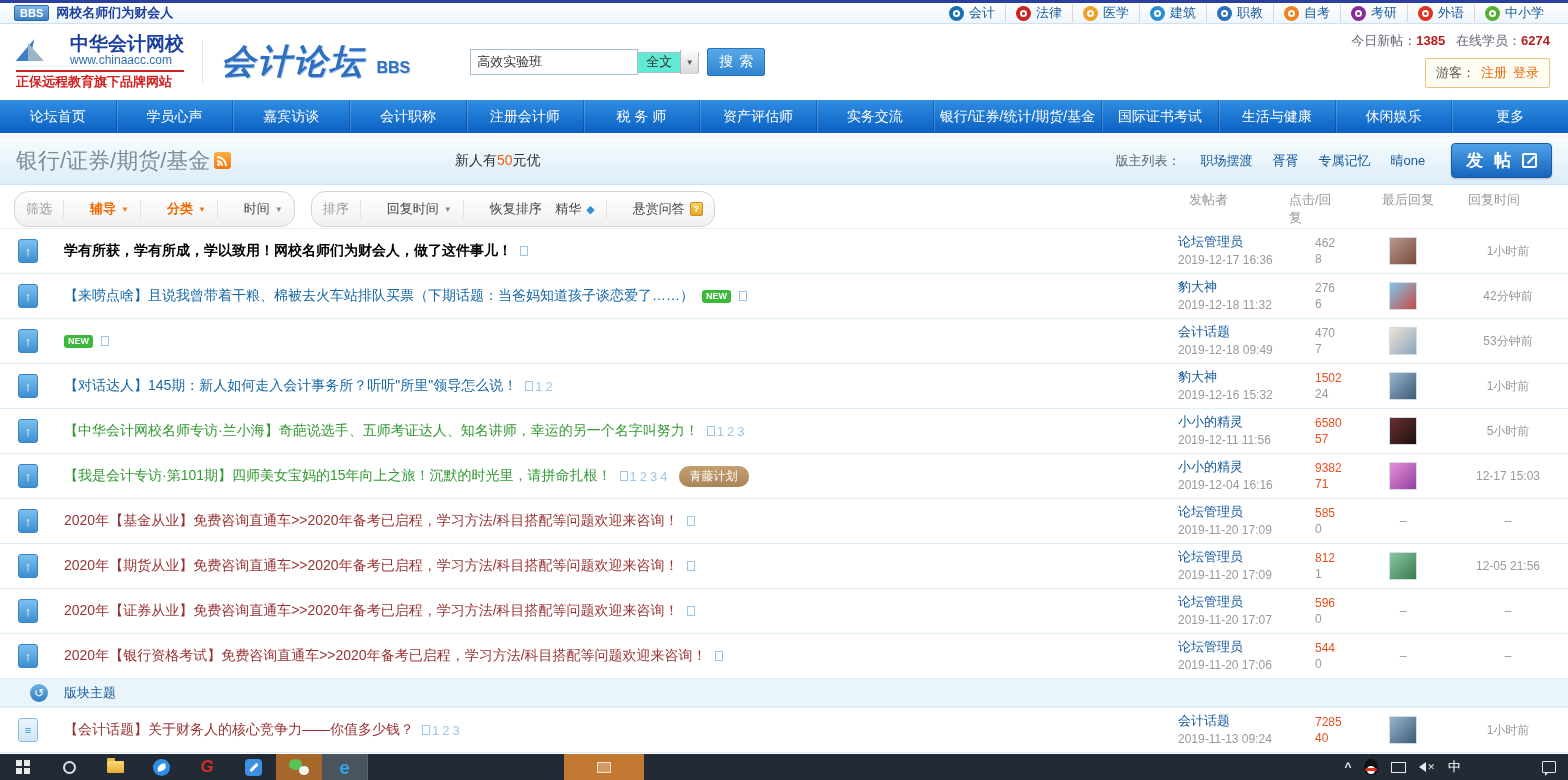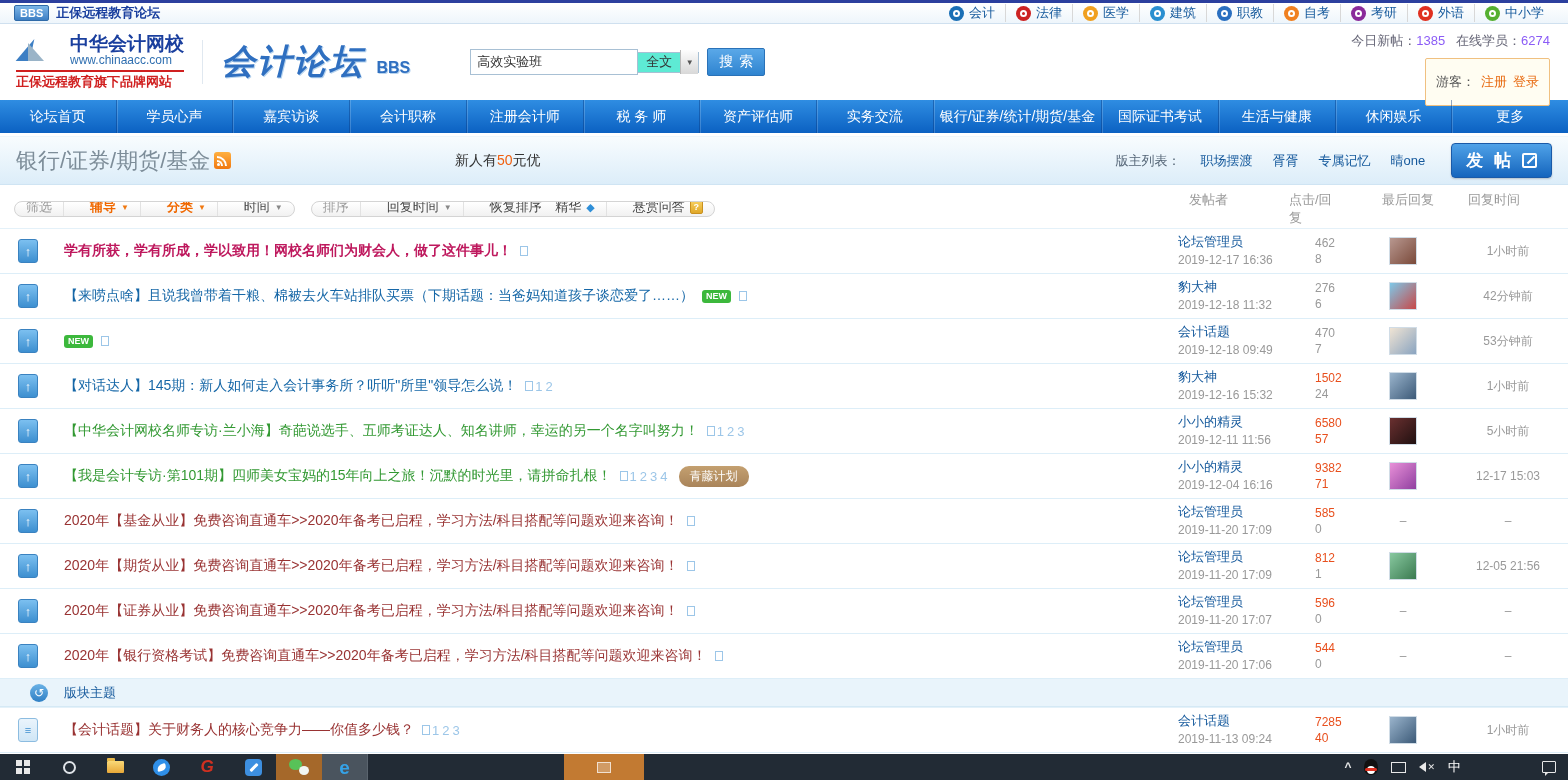--- a/index.html
+++ b/index.html
@@ -37,23 +37,23 @@
   .search-wrap { display:flex; align-items:center; margin-left:60px; }
   .search-input { width:168px; height:26px; border:1px solid #a8c0d4; font-size:13px; color:#333; padding:0 6px; outline:none; }
   .search-select { height:21px; border:1px solid #a8c0d4; border-left:none; background:#5eead4; display:flex; align-items:center; font-size:13px; color:#333; }
   .search-select .sel-val { padding:0 8px; }
   .sel-btn { width:18px; height:24px; background:linear-gradient(#fdfdfd,#d8d8d8); border-left:1px solid #b8b8b8;
     display:flex; align-items:center; justify-content:center; font-size:8px; color:#555; cursor:pointer; }
   .search-btn { margin-left:8px; width:58px; height:28px; background:linear-gradient(#5aa8e8,#2f84d0); color:#fff;
     font-size:14px; border:1px solid #2a72b8; border-radius:2px; letter-spacing:6px; padding-left:6px; cursor:pointer; }
   .hdr-right { position:absolute; right:18px; top:8px; text-align:right; }
   .hdr-stats { font-size:13px; color:#667; }
-  .hdr-stats b { font-weight:normal; color:#8b5cf6; }
+  .hdr-stats b { font-weight:bold; color:#b91c1c; }
   .guest-box { margin-top:8px; display:inline-flex; gap:6px; border:1px solid #f0c080; background:#fffdf2;
-    padding:14px 10px; font-size:13px; color:#555; border-radius:2px; }
+    padding:5px 10px; font-size:13px; color:#555; border-radius:2px; }
   .guest-box a { color:#e86a10; text-decoration:none; cursor:pointer; }
 
   
   .nav { height:33px; background:linear-gradient(#2f8de2,#0b61c2); display:flex; align-items:stretch; }
   .nav-item { flex:1; display:flex; align-items:center; justify-content:center; color:#fff; font-size:14px;
     cursor:pointer; white-space:nowrap; padding:0 6px; position:relative; }
   .nav-item + .nav-item { border-left:1px solid rgba(10,60,130,.45); box-shadow:inset 1px 0 0 rgba(255,255,255,.18); }
 
   
   .board { height:49px; margin-top:3px; background:linear-gradient(#f8fcfe,#dcedf9); border-top:1px solid #eef6fb;
@@ -70,22 +70,22 @@
   .mods-label { color:#567; }
   .mods a { color:#15599c; text-decoration:none; cursor:pointer; }
   .post-btn { margin-left:26px; height:35px; padding:0 14px; background:linear-gradient(#4fa2e8,#1565bd); color:#fff;
     font-size:17px; font-weight:bold; border:1px solid #1a5aa8; border-radius:4px; display:flex; align-items:center; gap:8px;
     letter-spacing:3px; cursor:pointer; box-shadow:0 1px 2px rgba(0,0,0,.2); }
   .pencil-ic { width:15px; height:15px; border:2px solid #fff; border-radius:2px; position:relative; display:inline-block; }
   .pencil-ic i { position:absolute; left:2px; top:4px; width:10px; height:2px; background:#fff; transform:rotate(-45deg); display:block; }
 
   
   .toolbar { height:38px; margin-top:5px; display:flex; align-items:center; padding:0 14px; }
-  .tb-group { display:flex; align-items:flex-end; border:1px solid #d4d4d4; border-radius:14px;
-    background:linear-gradient(#ffffff,#f1f1f1); height:16px; overflow:hidden; }
+  .tb-group { display:flex; align-items:center; border:1px solid #d4d4d4; border-radius:14px;
+    background:linear-gradient(#ffffff,#f1f1f1); height:36px; overflow:hidden; }
   .tb-group + .tb-group { margin-left:16px; }
   .tb-seg { display:flex; align-items:center; gap:5px; padding:0 11px; font-size:13px; color:#444; cursor:pointer; white-space:nowrap; }
   .tb-seg + .tb-seg { border-left:1px solid #e2e2e2;padding-left:26px; }
   .tb-lab { color:#999; cursor:default; }
   .tb-orange { color:#f06800; font-weight:bold; }
   .caret { font-size:8px; color:#888; }
   .caret-o { color:#f07810; }
   .gem { color:#2f8fd8; font-size:11px; }
   .coin { width:13px; height:14px; background:linear-gradient(#f8d060,#e0a828); border:1px solid #c89020; border-radius:2px;
     color:#fff; font-size:9px; font-weight:bold; display:inline-flex; align-items:center; justify-content:center; }
@@ -158,21 +158,21 @@
   .notif:after { content:""; position:absolute; left:2px; bottom:-4px; width:0; height:0; border-top:4px solid #e8e8e8; border-right:4px solid transparent; }
 </style>
 </head>
 <body>
 
 <div class="page">
 
   <div class="topbar">
     <div class="bbs-left">
       <span class="bbs-badge">BBS</span>
-      <span class="site-title">正保远程教育论坛</span>
+      <span class="site-title">网校名师们为财会人</span>
     </div>
     <div class="portal-links">
         <a class="portal-link">
           <span class="p-dot" style="background: rgb(26, 111, 181);">
             <i></i>
           </span>
           <span>会计</span>
         </a>
         <a class="portal-link">
           <span class="p-dot" style="background: rgb(204, 34, 34);">
@@ -342,21 +342,21 @@
       <span class="col-time">回复时间</span>
     </div>
   </div>
 
   <div class="list" id="sticky-list">
   <div class="row">
     <div class="icon-col">
           <span class="th-icon">↑</span>
         </div>
     <div class="title-col">
-      <a class="t-title" style="color: #be185d; font-weight: bold;">学有所获，学有所成，学以致用！网校名师们为财会人，做了这件事儿！</a>
+      <a class="t-title" style="color: #000000; font-weight: bold;">学有所获，学有所成，学以致用！网校名师们为财会人，做了这件事儿！</a>
 
       <span class="pages" hidden="">
             <span class="page-ic"></span>
             <span class="pg-txt"></span>
           </span>
 
     </div>
     <div class="author-col">
       <a class="a-name">论坛管理员</a>
       <div class="a-date">2019-12-17 16:36</div>

